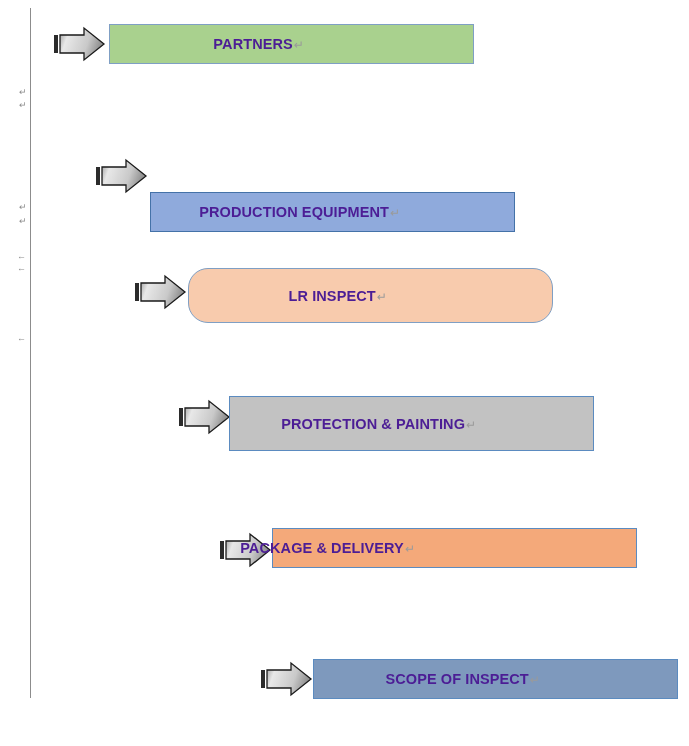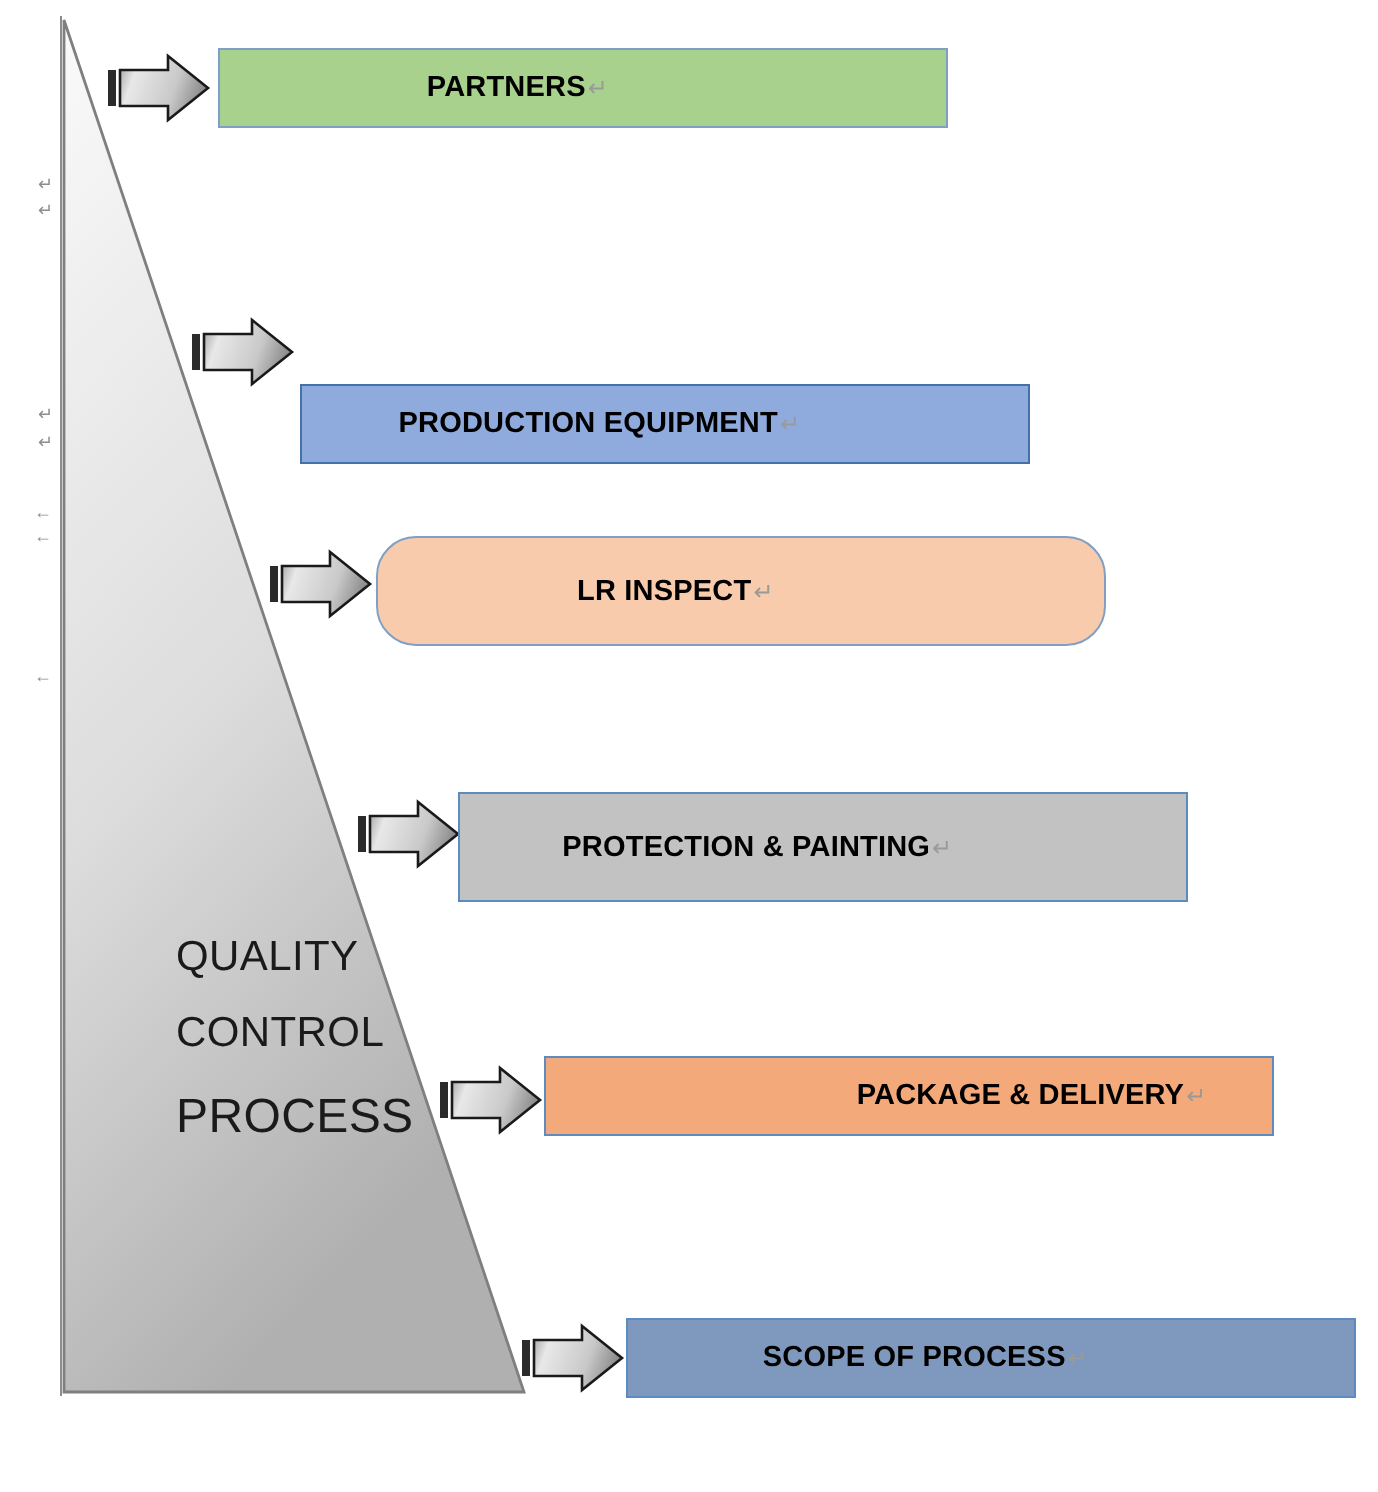--- a/index.html
+++ b/index.html
@@ -75,21 +75,21 @@
     box-sizing: border-box;
     border: 1px solid #7d9cc0;
     display: flex;
     align-items: center;
     justify-content: center;
   }
   .stage-bar .bar-text {
     font-family: "Liberation Sans", sans-serif;
     font-weight: bold;
     font-size: 14.5px;
-    color: #000000;
+    color: #4c1d95;
     letter-spacing: .1px;
     white-space: nowrap;
   }
   .stage-bar .pilcrow {
     font-weight: normal;
     font-size: 12px;
     color: #9a9a9a;
     margin-left: 1px;
   }
 </style>
@@ -103,36 +103,20 @@
   <div id="margin-marks">
       <div class="margin-mark" style="left: 19px; top: 88px;">↵</div>
       <div class="margin-mark" style="left: 19px; top: 101px;">↵</div>
       <div class="margin-mark" style="left: 19px; top: 203px;">↵</div>
       <div class="margin-mark" style="left: 19px; top: 217px;">↵</div>
       <div class="margin-mark" style="left: 17px; top: 252px;">←</div>
       <div class="margin-mark" style="left: 17px; top: 264px;">←</div>
       <div class="margin-mark" style="left: 17px; top: 334px;">←</div>
     </div>
 
-  <div class="triangle-wrap">
-    <svg width="236" height="690" viewBox="0 0 236 690" xmlns="http://www.w3.org/2000/svg">
-      <defs>
-        <linearGradient id="funnelGrad" x1="0" y1="0" x2="0.35" y2="1">
-          <stop offset="0%" stop-color="#fafafa"></stop>
-          <stop offset="18%" stop-color="#f0f0f0"></stop>
-          <stop offset="55%" stop-color="#dcdcdc"></stop>
-          <stop offset="100%" stop-color="#b0b0b0"></stop>
-        </linearGradient>
-      </defs>
-      <polygon points="2,2 2,688 232,688" fill="url(#funnelGrad)" stroke="#7f7f7f" stroke-width="1.4"></polygon>
-    </svg>
-    <div class="triangle-label l1">QUALITY</div>
-    <div class="triangle-label l2">CONTROL</div>
-    <div class="triangle-label l3">PROCESS</div>
-  </div>
 
   <div id="stages-layer">
       <div class="block-arrow" style="left: 52px; top: 25px;">
         <svg width="54" height="38" viewBox="0 0 54 38" xmlns="http://www.w3.org/2000/svg">
           <defs>
             <linearGradient id="ag0" x1="0" y1="0" x2="1" y2="0.25">
               <stop offset="0%" stop-color="#9a9a9a"></stop>
               <stop offset="22%" stop-color="#e8e8e8"></stop>
               <stop offset="70%" stop-color="#c9c9c9"></stop>
               <stop offset="100%" stop-color="#8f8f8f"></stop>
@@ -204,34 +188,34 @@
               <stop offset="22%" stop-color="#e8e8e8"></stop>
               <stop offset="70%" stop-color="#c9c9c9"></stop>
               <stop offset="100%" stop-color="#8f8f8f"></stop>
             </linearGradient>
           </defs>
           <rect x="2" y="10" width="4" height="18" fill="#2b2b2b"></rect>
           <polygon points="8,10 32,10 32,3 52,19 32,35 32,28 8,28" fill="url(#ag4)" stroke="#1a1a1a" stroke-width="1.3" stroke-linejoin="miter"></polygon>
         </svg>
       </div>
       <div class="stage-bar" style="left: 272px; top: 528px; width: 365px; height: 40px; background: rgb(244, 169, 122); border-color: rgb(91, 139, 192);">
-        <div style="position: absolute; left: 0px; right: 0px; text-align: right; transform: translateX(-32.85px);"><span class="bar-text">PACKAGE &amp; DELIVERY</span><span class="pilcrow">↵</span></div>
+        <div style="position: absolute; left: 0px; right: 0px; text-align: left; transform: translateX(-32.85px);"><span class="bar-text">PACKAGE &amp; DELIVERY</span><span class="pilcrow">↵</span></div>
       </div>
       <div class="block-arrow" style="left: 259px; top: 660px;">
         <svg width="54" height="38" viewBox="0 0 54 38" xmlns="http://www.w3.org/2000/svg">
           <defs>
             <linearGradient id="ag5" x1="0" y1="0" x2="1" y2="0.25">
               <stop offset="0%" stop-color="#9a9a9a"></stop>
               <stop offset="22%" stop-color="#e8e8e8"></stop>
               <stop offset="70%" stop-color="#c9c9c9"></stop>
               <stop offset="100%" stop-color="#8f8f8f"></stop>
             </linearGradient>
           </defs>
           <rect x="2" y="10" width="4" height="18" fill="#2b2b2b"></rect>
           <polygon points="8,10 32,10 32,3 52,19 32,35 32,28 8,28" fill="url(#ag5)" stroke="#1a1a1a" stroke-width="1.3" stroke-linejoin="miter"></polygon>
         </svg>
       </div>
       <div class="stage-bar" style="left: 313px; top: 659px; width: 365px; height: 40px; background: rgb(126, 153, 189); border-color: rgb(91, 139, 192);">
-        <div style="position: absolute; left: 0px; right: 0px; text-align: center; transform: translateX(-32.85px);"><span class="bar-text">SCOPE OF PROCESS</span><span class="pilcrow">↵</span></div>
+        <div style="position: absolute; left: 0px; right: 0px; text-align: center; transform: translateX(-32.85px);"><span class="bar-text">SCOPE OF INSPECT</span><span class="pilcrow">↵</span></div>
       </div>
     </div>
 
 </div>
 
 </body></html>

